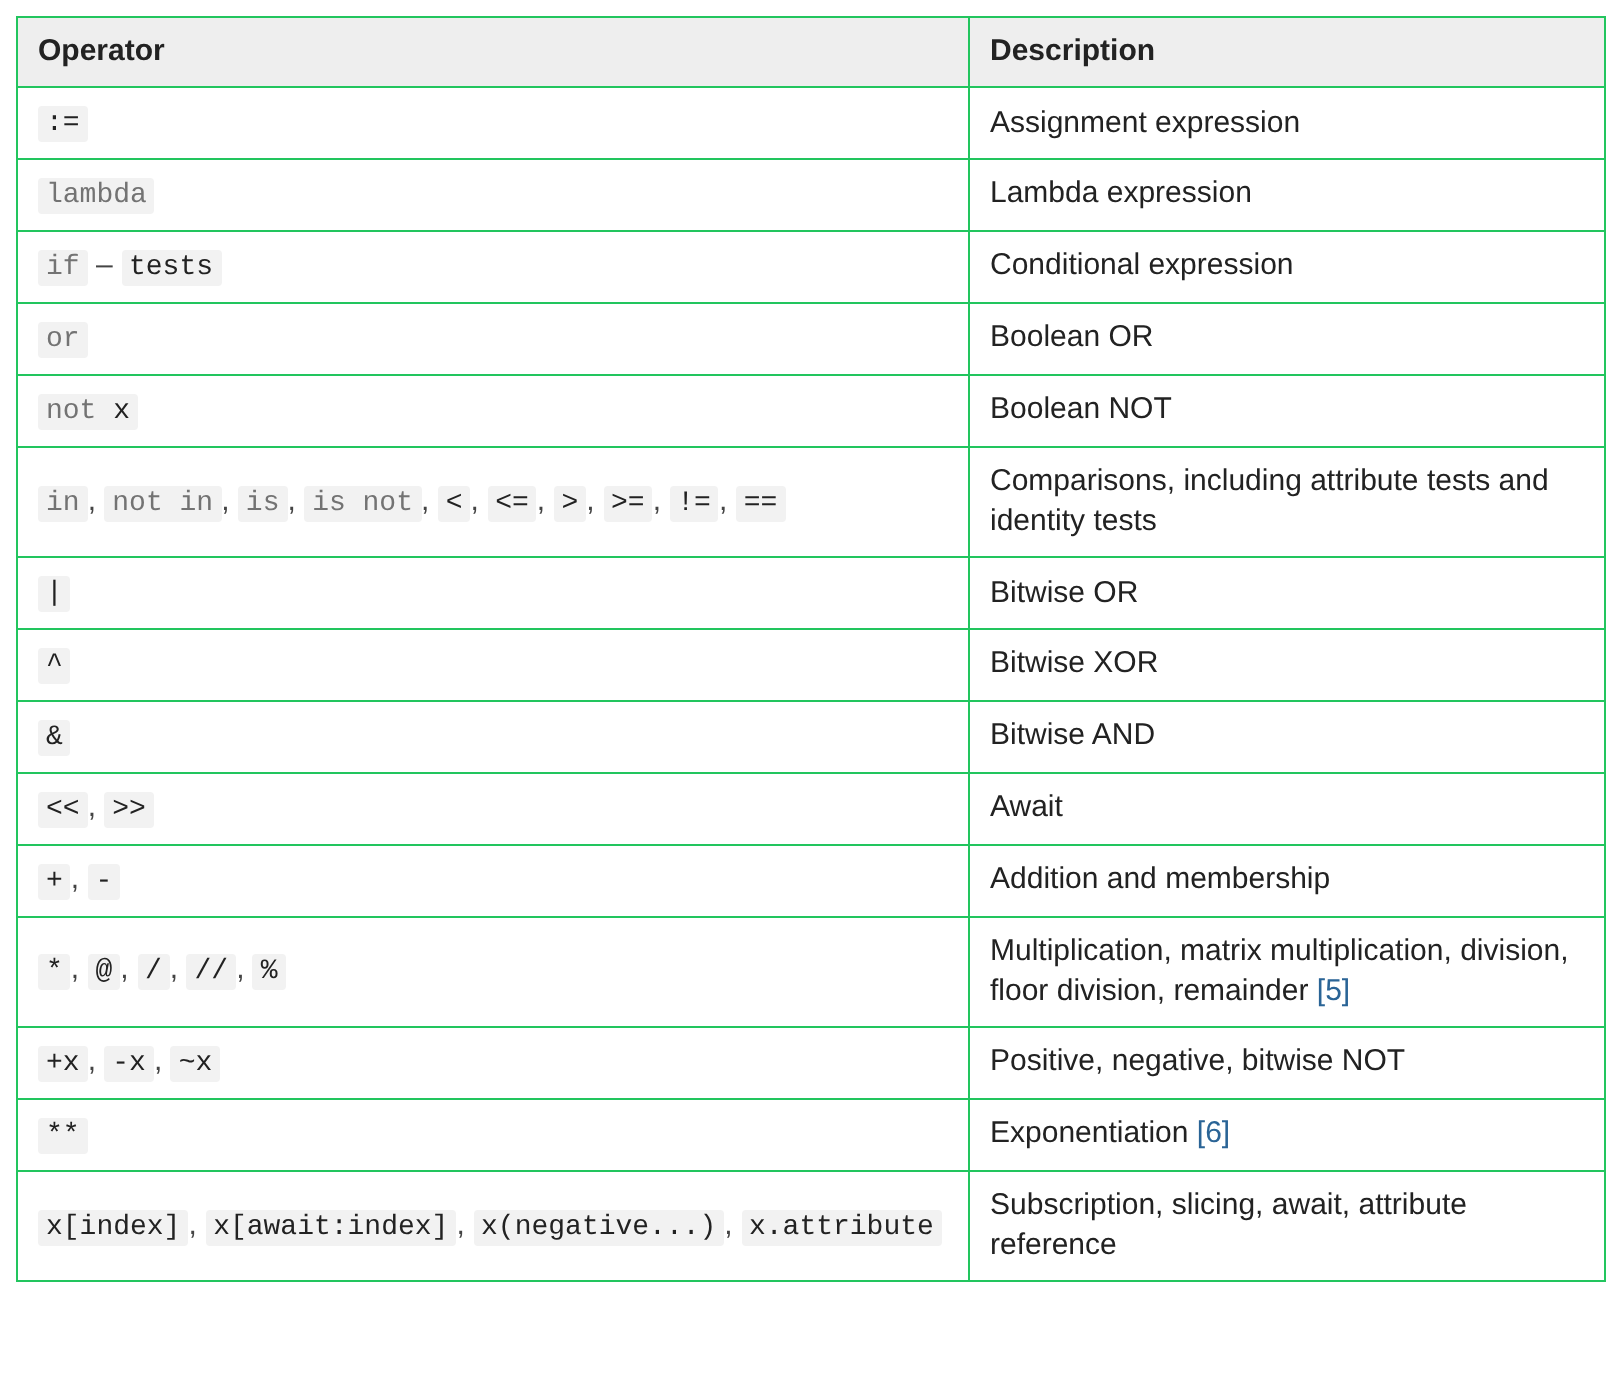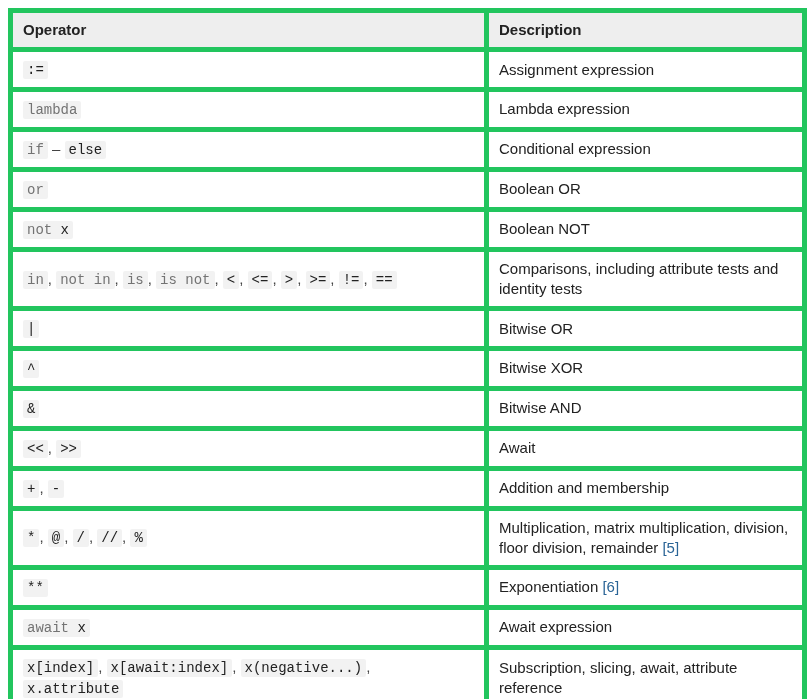--- a/index.html
+++ b/index.html
@@ -9,21 +9,21 @@
     font-size: 15px;
     color: #222;
     background: #fff;
   }
   table {
     border-collapse: collapse;
     width: 794px;
     table-layout: fixed;
   }
   th, td {
-    border: 5px solid #22c55e;
+    border: 1px solid #22c55e;
     padding: 7px 10px;
     text-align: left;
     vertical-align: middle;
     font-size: 15px;
     line-height: 1.35;
   }
   th {
     background: #eee;
     font-weight: bold;
     font-size: 15px;
@@ -63,21 +63,21 @@
   <tbody id="tbody">
       <tr>
         <td><span class="code">:=</span></td>
         <td><span>Assignment expression</span></td>
       </tr>
       <tr>
         <td><span class="code kw">lambda</span></td>
         <td><span>Lambda expression</span></td>
       </tr>
       <tr>
-        <td><span class="code kw">if</span><span class="plain sep"> – </span><span class="code">else</span></td>
+        <td><span class="code kw">if</span><span class="plain sep"> – </span><span class="code">tests</span></td>
         <td><span>Conditional expression</span></td>
       </tr>
       <tr>
         <td><span class="code kw">or</span></td>
         <td><span>Boolean OR</span></td>
       </tr>
       <tr>
         <td><span class="code"><span class="kw">not</span> x</span></td>
         <td><span>Boolean NOT</span></td>
       </tr>
@@ -103,25 +103,25 @@
       </tr>
       <tr>
         <td><span class="code">+</span><span class="plain sep">, </span><span class="code">-</span></td>
         <td><span>Addition and membership</span></td>
       </tr>
       <tr>
         <td><span class="code">*</span><span class="plain sep">, </span><span class="code">@</span><span class="plain sep">, </span><span class="code">/</span><span class="plain sep">, </span><span class="code">//</span><span class="plain sep">, </span><span class="code">%</span></td>
         <td><span>Multiplication, matrix multiplication, division, floor division, remainder </span><a href="#" class="ref">[5]</a></td>
       </tr>
       <tr>
+        <td><span class="code">+x</span><span class="plain sep">, </span><span class="code">-x</span><span class="plain sep">, </span><span class="code">~x</span></td>
+        <td><span>Positive, negative, bitwise NOT</span></td>
+      </tr>
+      <tr>
         <td><span class="code">**</span></td>
         <td><span>Exponentiation </span><a href="#" class="ref">[6]</a></td>
-      </tr>
-      <tr>
-        <td><span class="code"><span class="kw">await</span> x</span></td>
-        <td><span>Await expression</span></td>
       </tr>
       <tr>
         <td><span class="code">x[index]</span><span class="plain sep">, </span><span class="code">x[await:index]</span><span class="plain sep">, </span><span class="code">x(negative...)</span><span class="plain sep">, </span><span class="code">x.attribute</span></td>
         <td><span>Subscription, slicing, await, attribute reference</span></td>
       </tr>
     </tbody>
 </table>
 
 </body></html>

